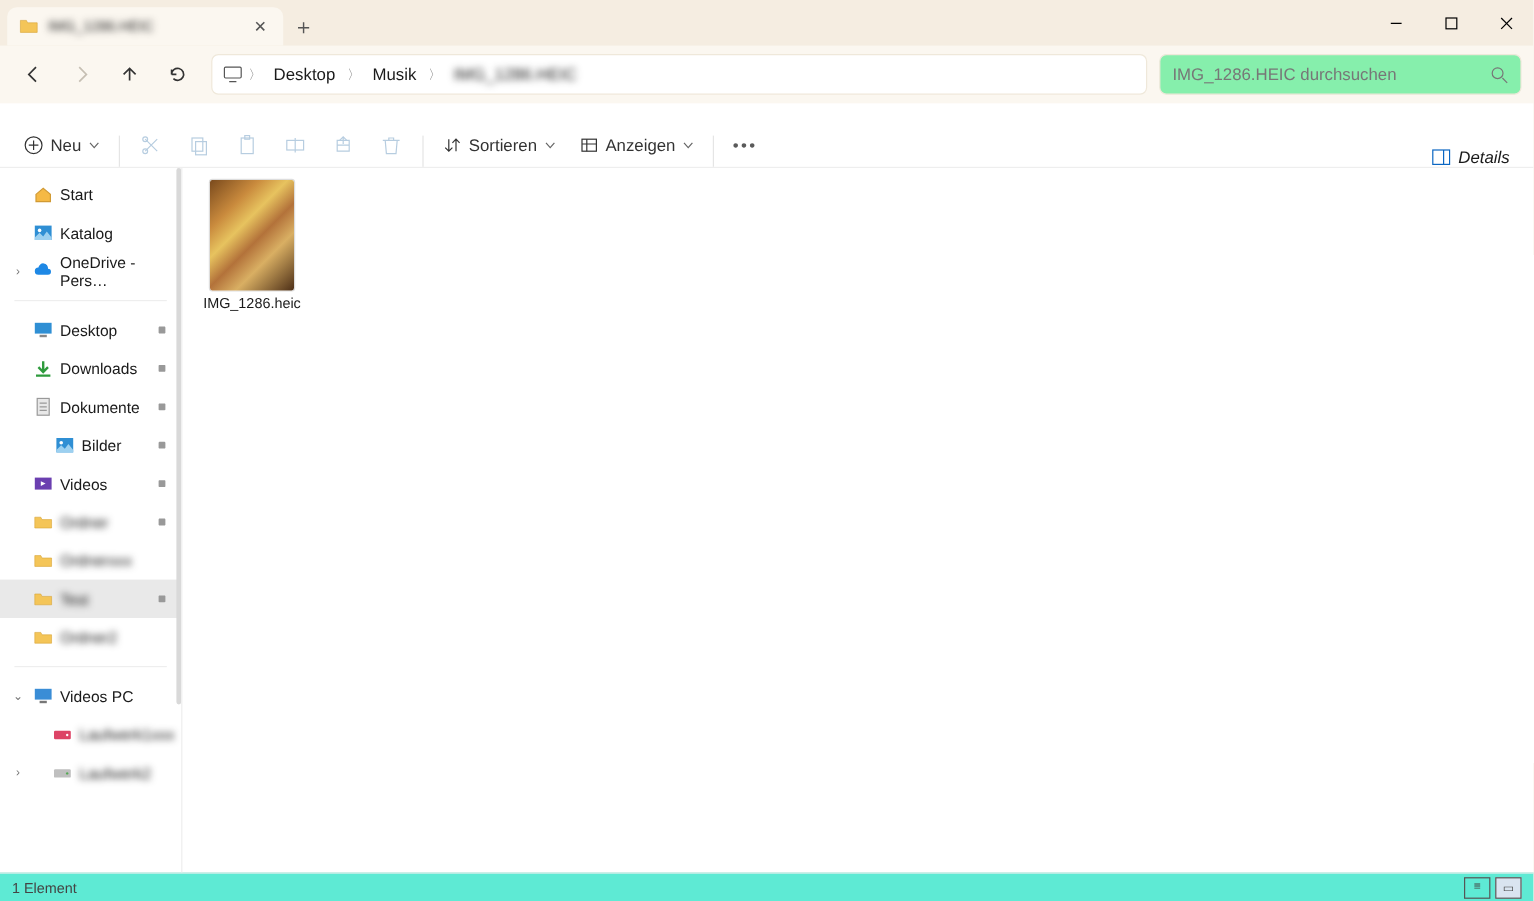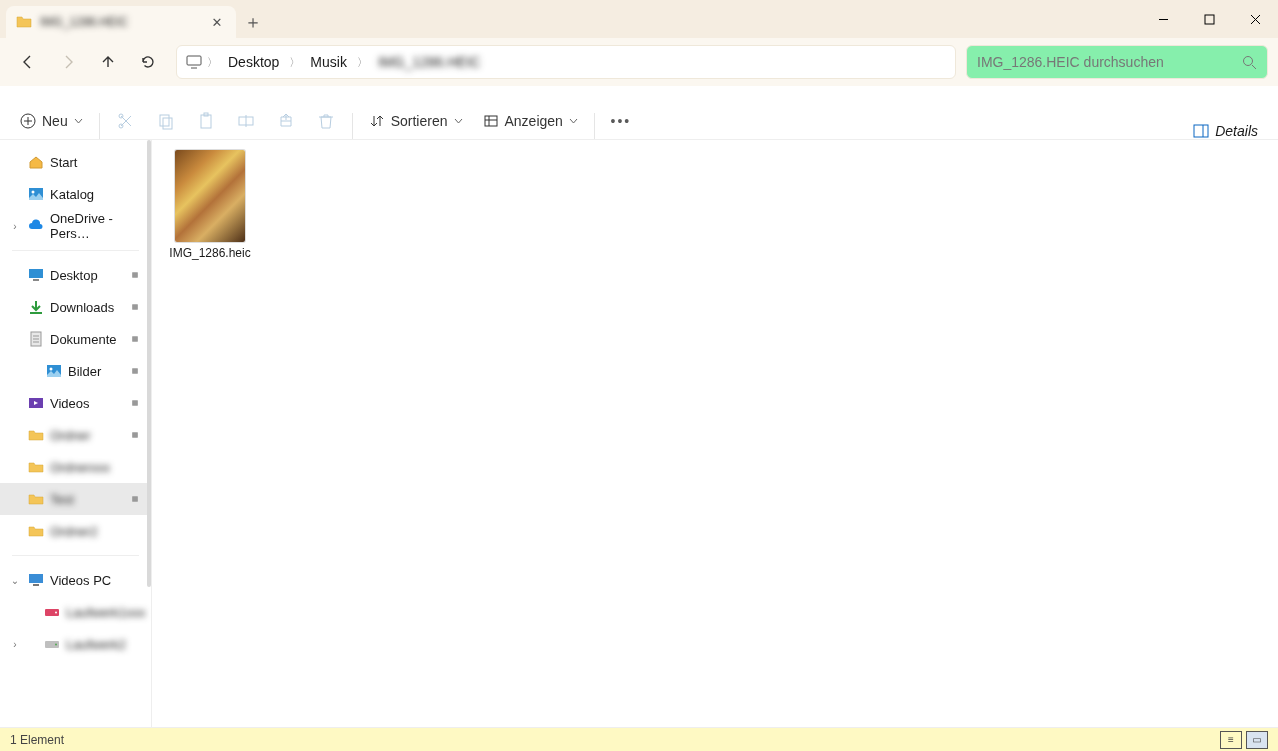--- a/index.html
+++ b/index.html
@@ -48,21 +48,21 @@
 .sdiv { height:1px; background:#eee; margin: 8px 12px; }
 
 .content { flex:1; padding: 10px 14px; overflow:auto; }
 .thumb { width: 88px; display:flex; flex-direction:column; align-items:center; gap:4px; }
 .thumb .img { width:70px; height:92px; border-radius:2px; background:
   linear-gradient(135deg,#7a4a1d 0%,#c98a3d 25%,#e7c35f 40%,#b3723a 55%,#d9af63 70%,#4d2f17 100%);
   box-shadow:0 0 0 1px #ddd; }
 .thumb .fname { font-size:12px; text-align:center; word-break:break-all; }
 
 
-.status { height: 24px; background:#fef9c3; border-top:1px solid #eee; display:flex; align-items:center; padding:0 10px; font-size:12px; color:#444; }
+.status { height: 24px; background:#5eead4; border-top:1px solid #eee; display:flex; align-items:center; padding:0 10px; font-size:12px; color:#444; }
 .status .vbtn { width:22px;height:18px;border:1px solid #555;margin-left:4px;display:flex;align-items:center;justify-content:center;font-size:10px;}
 .status .vbtn.active{background:#d9e4f0;}
 
 
 svg { display:block; }
 .folder-ico{fill:#f4c558;stroke:#d6a437;stroke-width:.5;}
 
 </style>
 </head>
 <body>

